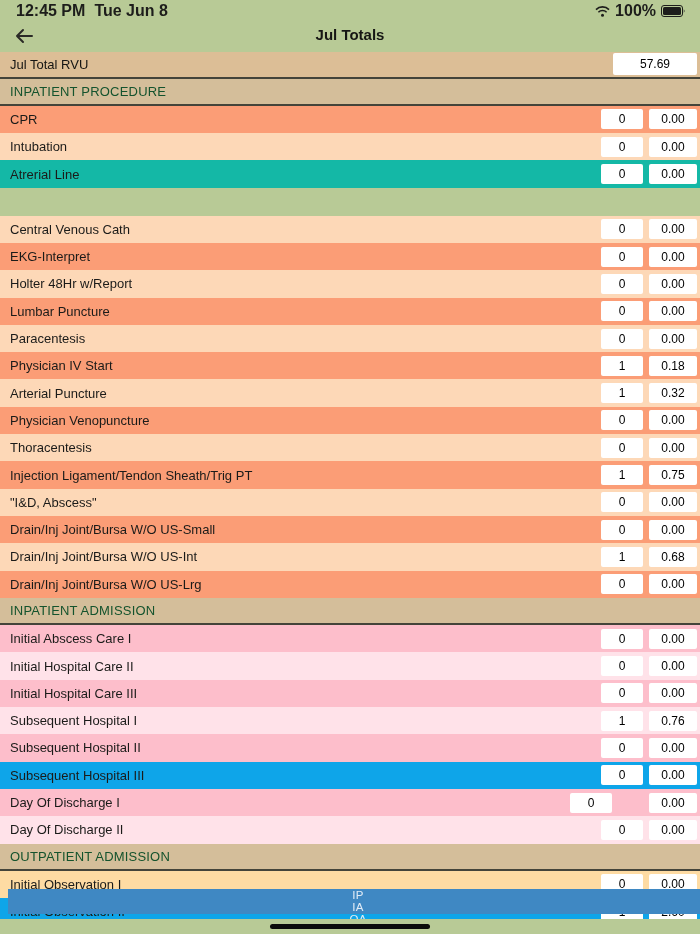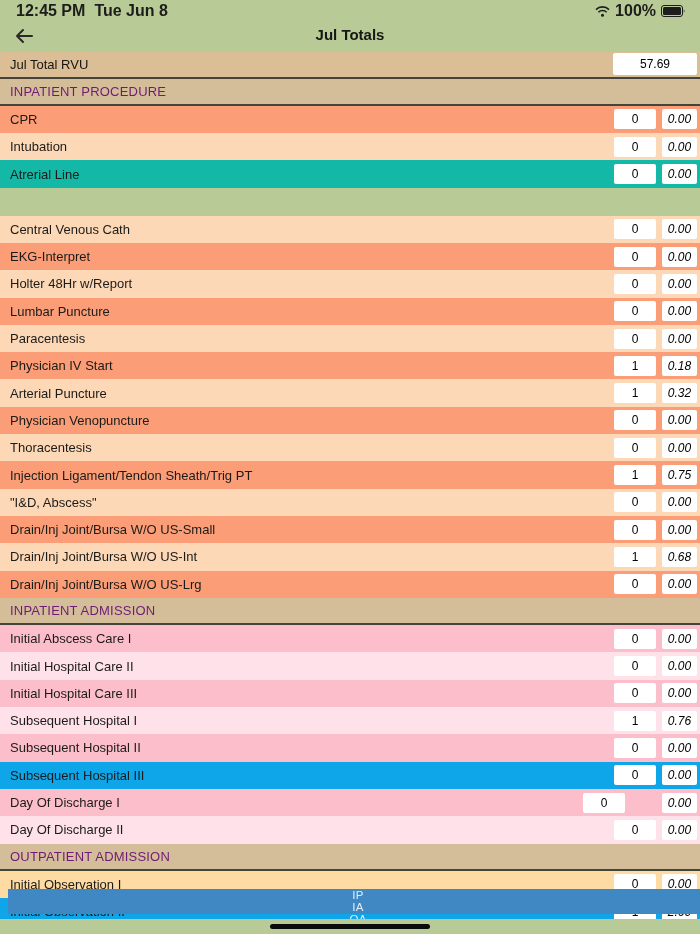--- a/index.html
+++ b/index.html
@@ -38,29 +38,29 @@
     background:var(--box-bg); border-radius:2px; height:20px;
     display:flex; align-items:center; justify-content:center;
     font-size:12px; color:#000;
   }
   .value-box.wide{ width:84px; height:22px; }
   
   .section-header{
     height:27.3px; background:var(--section-header-bg);
     border-bottom:2px solid var(--divider-dark);
     display:flex; align-items:center; padding:0 10px;
-    font-size:13px; color:#701a75; letter-spacing:0.2px;
+    font-size:13px; color:#14532d; letter-spacing:0.2px;
   }
   .data-row{
     height:27.3px; display:flex; align-items:center;
     padding:0 3px 0 10px; font-size:13px; color:#1b1b19;
   }
   .row-label{ flex:1 1 auto; white-space:nowrap; overflow:hidden; }
   .count-box{ width:42px; margin-right:6px; flex:0 0 auto; }
-  .rvu-box{ width:35px; flex:0 0 auto;font-style:italic; }
+  .rvu-box{ width:48px; flex:0 0 auto; }
   
   .tab-bar{
     position:absolute; left:8px; top:889px; width:700px; height:25px;
     background:var(--tab-bar-bg); display:flex; z-index:5;flex-direction:column;
   }
   .tab-item{
     flex:1 1 0; display:flex; align-items:center; justify-content:center;
     font-size:11.5px; color:var(--tab-label); cursor:pointer; letter-spacing:0.3px;
   }
   .home-strip{

